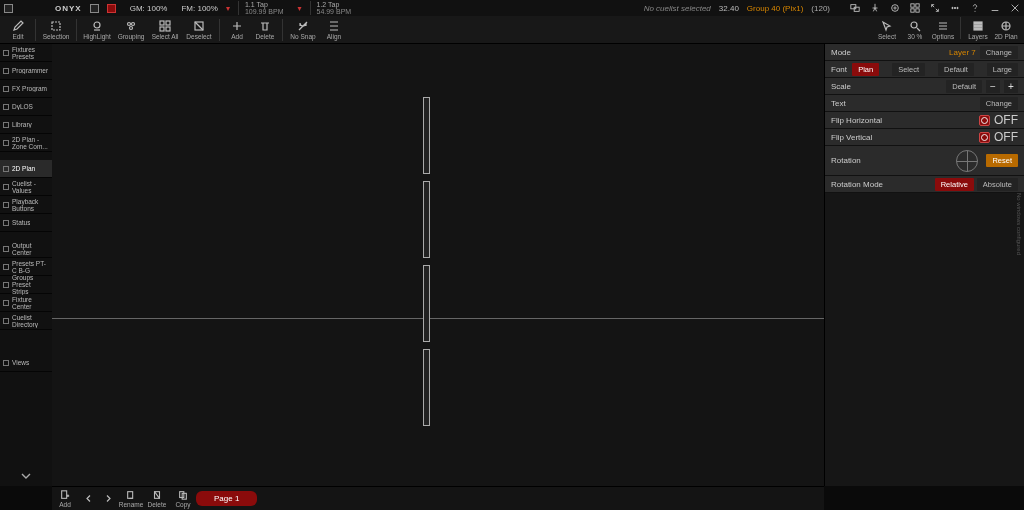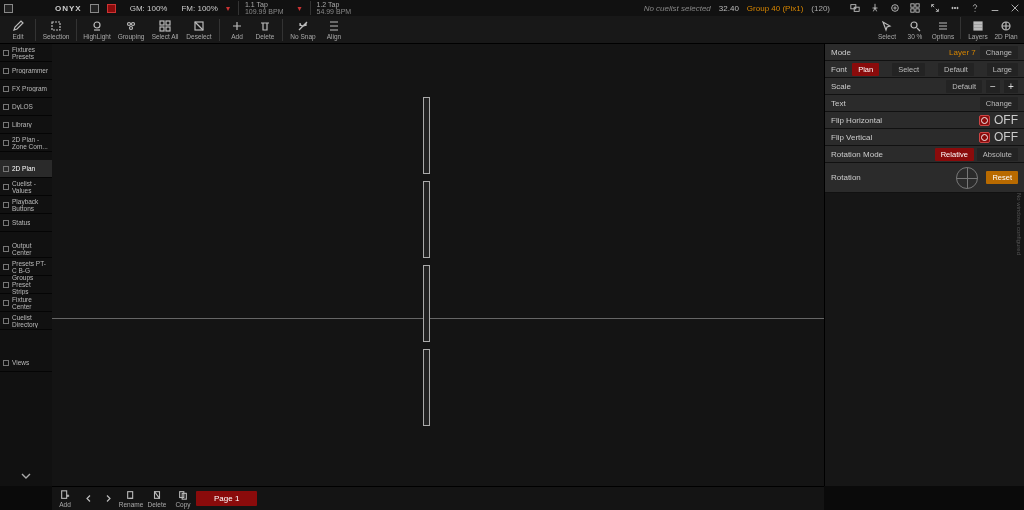--- a/index.html
+++ b/index.html
@@ -71,21 +71,21 @@
 .rot-widget::before { left: 50%; top: 0; bottom: 0; width: 1px; }
 .rot-widget::after  { top: 50%; left: 0; right: 0; height: 1px; }
 .rpanel .filler { flex: 1; background: #161616; }
 .rside-hint { position: absolute; right: 2px; top: 50%; transform: rotate(90deg); transform-origin: right top; font-size: 6px; color: #555; white-space: nowrap; }
 
 
 .bottombar { position: absolute; left: 52px; right: 200px; bottom: 0; height: 24px; background: #141414; border-top: 1px solid #000; display: flex; align-items: center; }
 .bb-tool { width: 26px; height: 22px; display: flex; flex-direction: column; align-items: center; justify-content: center; color: #aaa; font-size: 6.5px; gap: 1px; }
 .bb-tool .ic { width: 10px; height: 10px; }
 .bb-tool .ic svg { width: 10px; height: 10px; stroke: #bbb; fill: none; stroke-width: 1.3; }
-.bottombar .page-tab { margin-left: auto; margin-right: auto; background: #8a0b0b; color: #fff; font-size: 8px; padding: 3px 18px; border-radius: 1px; }
+.bottombar .page-tab { margin-left: auto; margin-right: auto; background: #8a0b0b; color: #fff; font-size: 8px; padding: 3px 18px; border-radius: 6px; }
 .bottombar .arrow { width: 20px; display: flex; align-items: center; justify-content: center; }
 .bottombar .arrow svg { width: 9px; height: 9px; stroke: #bbb; fill: none; stroke-width: 1.6; }
 </style>
 </head>
 <body>
 
 <div class="topbar">
   <span class="sq"></span>
   <span class="brand">ONYX</span>
   <span class="sq"></span>
@@ -424,31 +424,31 @@
   <div class="prow">
     <span class="lab">Flip Horizontal</span>
     <span class="sqtoggle"></span>
     <span class="offtxt">OFF</span>
   </div>
   <div class="prow">
     <span class="lab">Flip Vertical</span>
     <span class="sqtoggle"></span>
     <span class="offtxt">OFF</span>
   </div>
+  <div class="prow" style="height:30px;">
+    <span class="lab">Rotation</span>
+    <span class="rot-widget"></span>
+    <span class="pbtn orange">Reset</span>
+  </div>
   <div class="prow">
     <span class="lab">Rotation Mode</span>
     <span id="rotmodeopts" style="display:flex;gap:3px;">
         <span class="pbtn on">Relative</span>
         <span class="pbtn">Absolute</span>
       </span>
-  </div>
-  <div class="prow" style="height:30px;">
-    <span class="lab">Rotation</span>
-    <span class="rot-widget"></span>
-    <span class="pbtn orange">Reset</span>
   </div>
   <div class="filler"></div>
 </div>
 
 <div class="rside-hint">No windows configured</div>
 
 <div class="bottombar">
   <div class="bb-tool">
     <span class="ic"><svg viewBox="0 0 12 12">
           <rect x="2" y="1" width="6" height="9"></rect>

